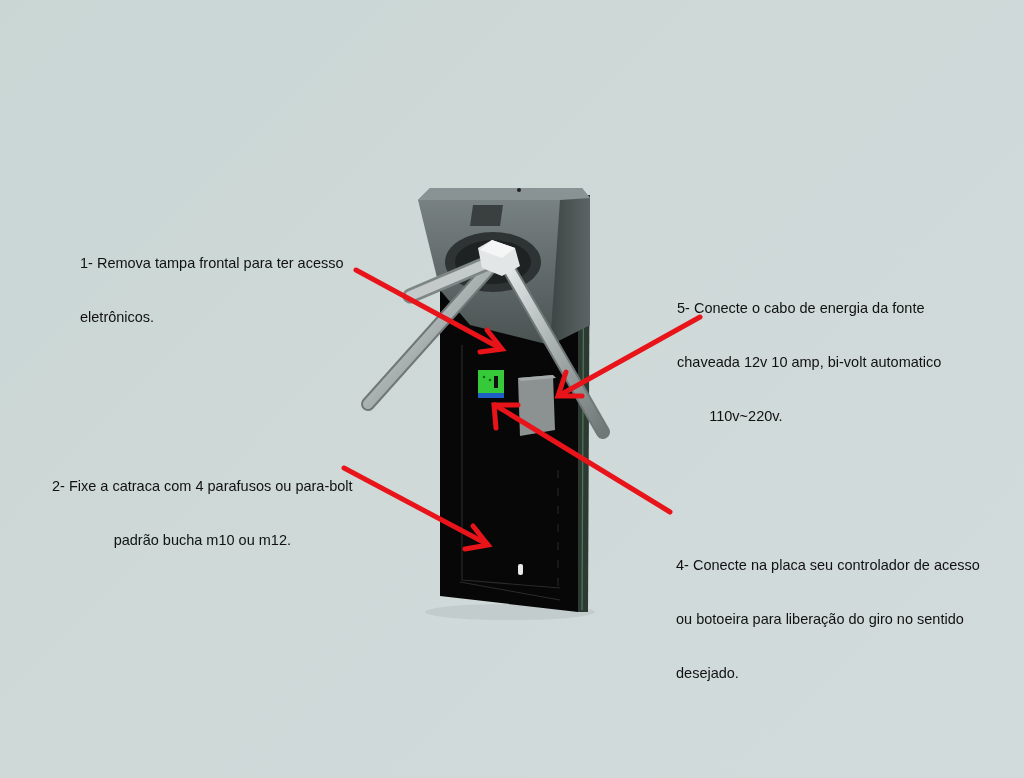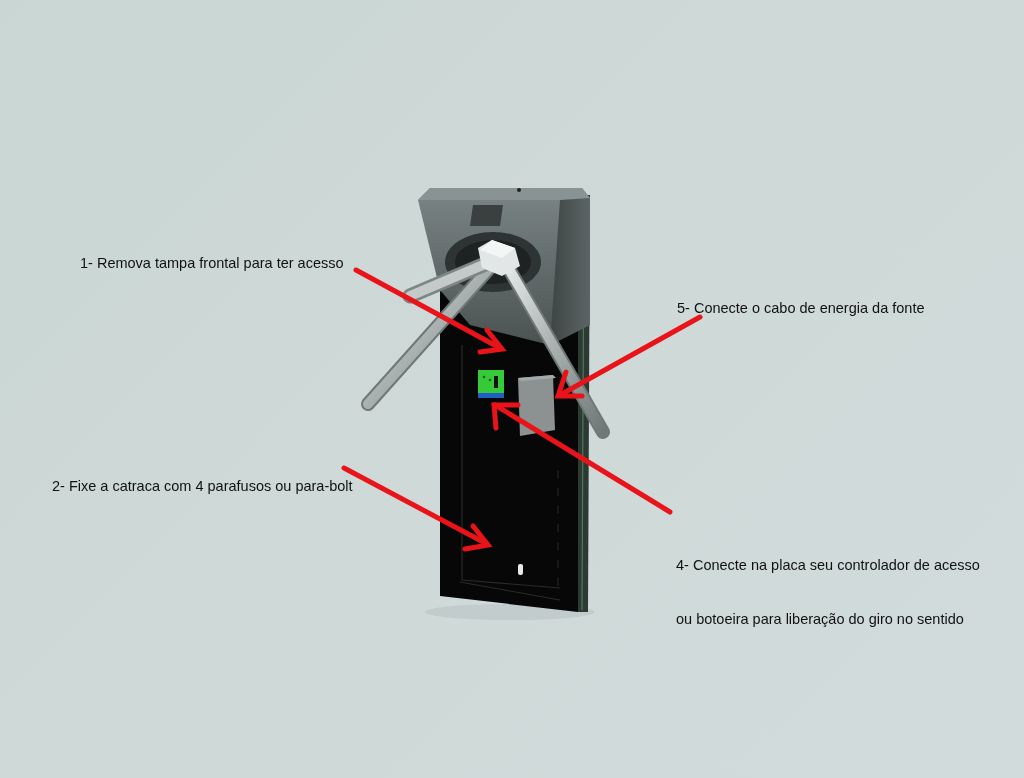--- a/index.html
+++ b/index.html
@@ -115,28 +115,33 @@
       </g>
       <g>
         <line x1="670" y1="512" x2="495" y2="405"></line>
         <polyline points="496,428 494,405 518,405"></polyline>
       </g>
     </g>
   </svg>
 
   <div class="caption" id="cap1">
     <span class="line">1- Remova tampa frontal para ter acesso</span>
+    <span class="line">eletrônicos.</span>
   </div>
 
   <div class="caption" id="cap2">
     <span class="line">2- Fixe a catraca com 4 parafusos ou para-bolt</span>
+    <span class="line">padrão bucha m10 ou m12.</span>
   </div>
 
   <div class="caption" id="cap3">
     <span class="line">5- Conecte o cabo de energia da fonte</span>
+    <span class="line">chaveada 12v 10 amp, bi-volt automatico</span>
+    <span class="line">        110v~220v.</span>
   </div>
 
   <div class="caption" id="cap4">
     <span class="line">4- Conecte na placa seu controlador de acesso</span>
     <span class="line">ou botoeira para liberação do giro no sentido</span>
+    <span class="line">desejado.</span>
   </div>
 
 </div>
 
 </body></html>

